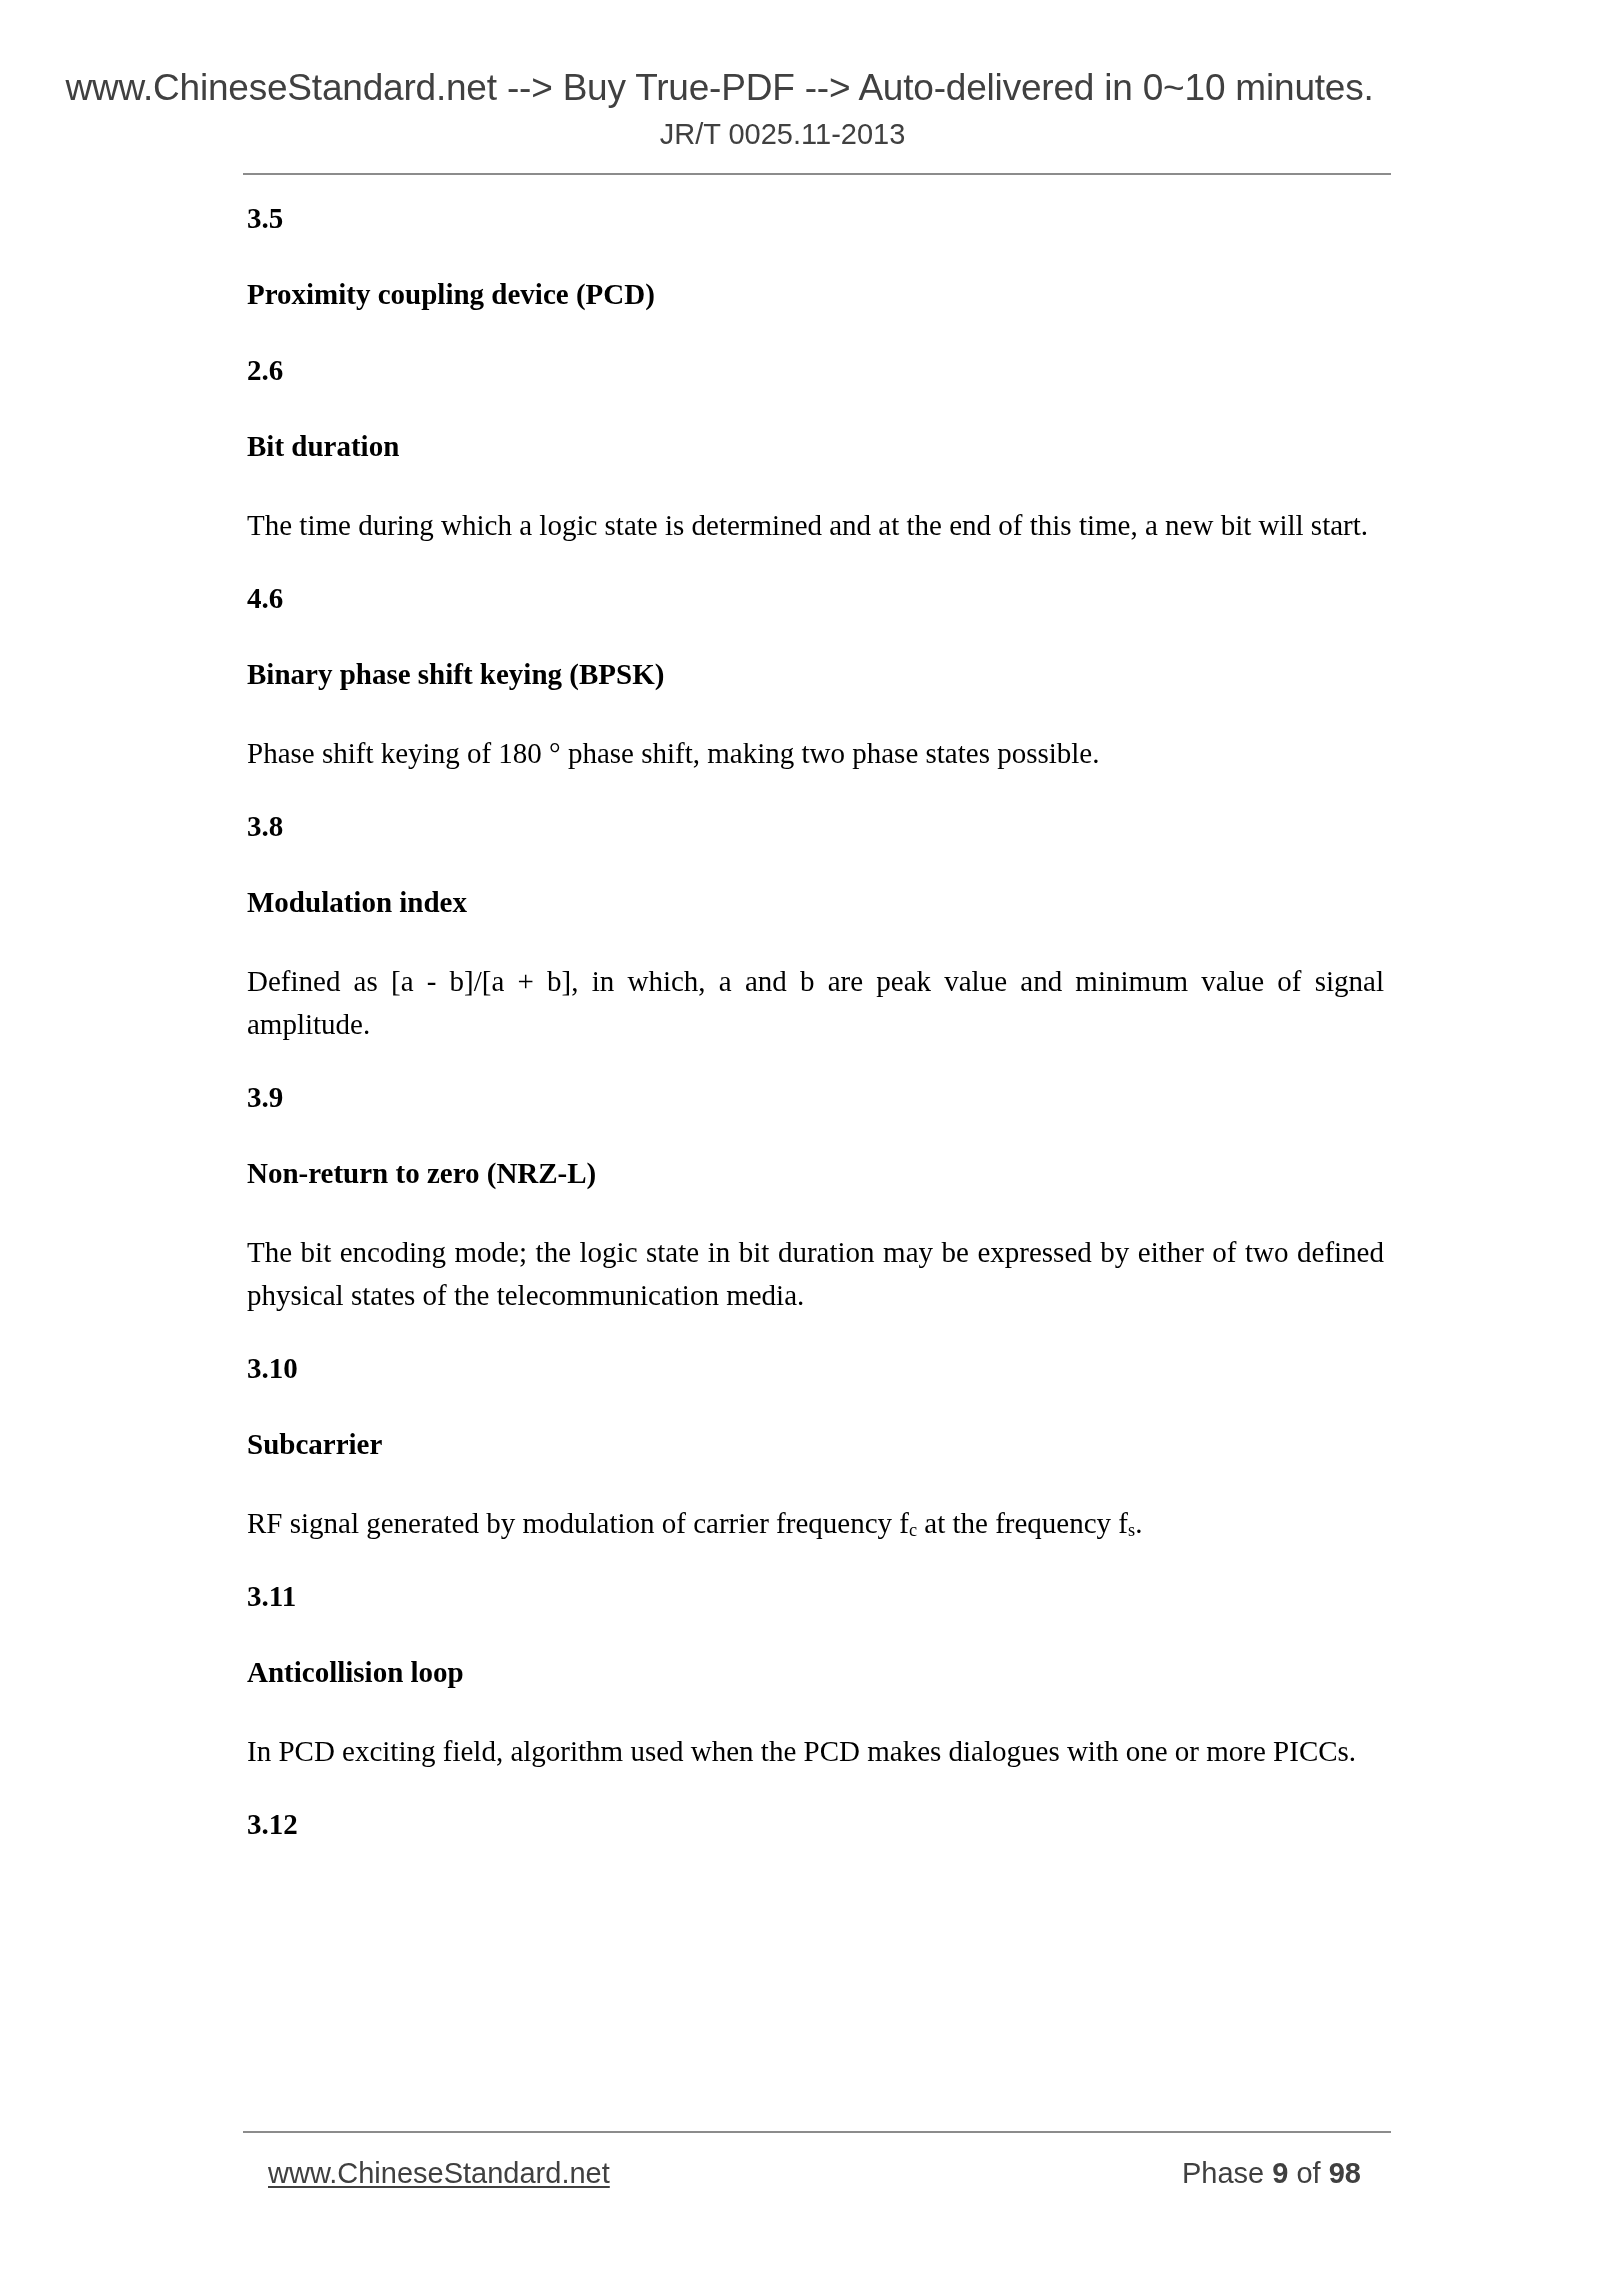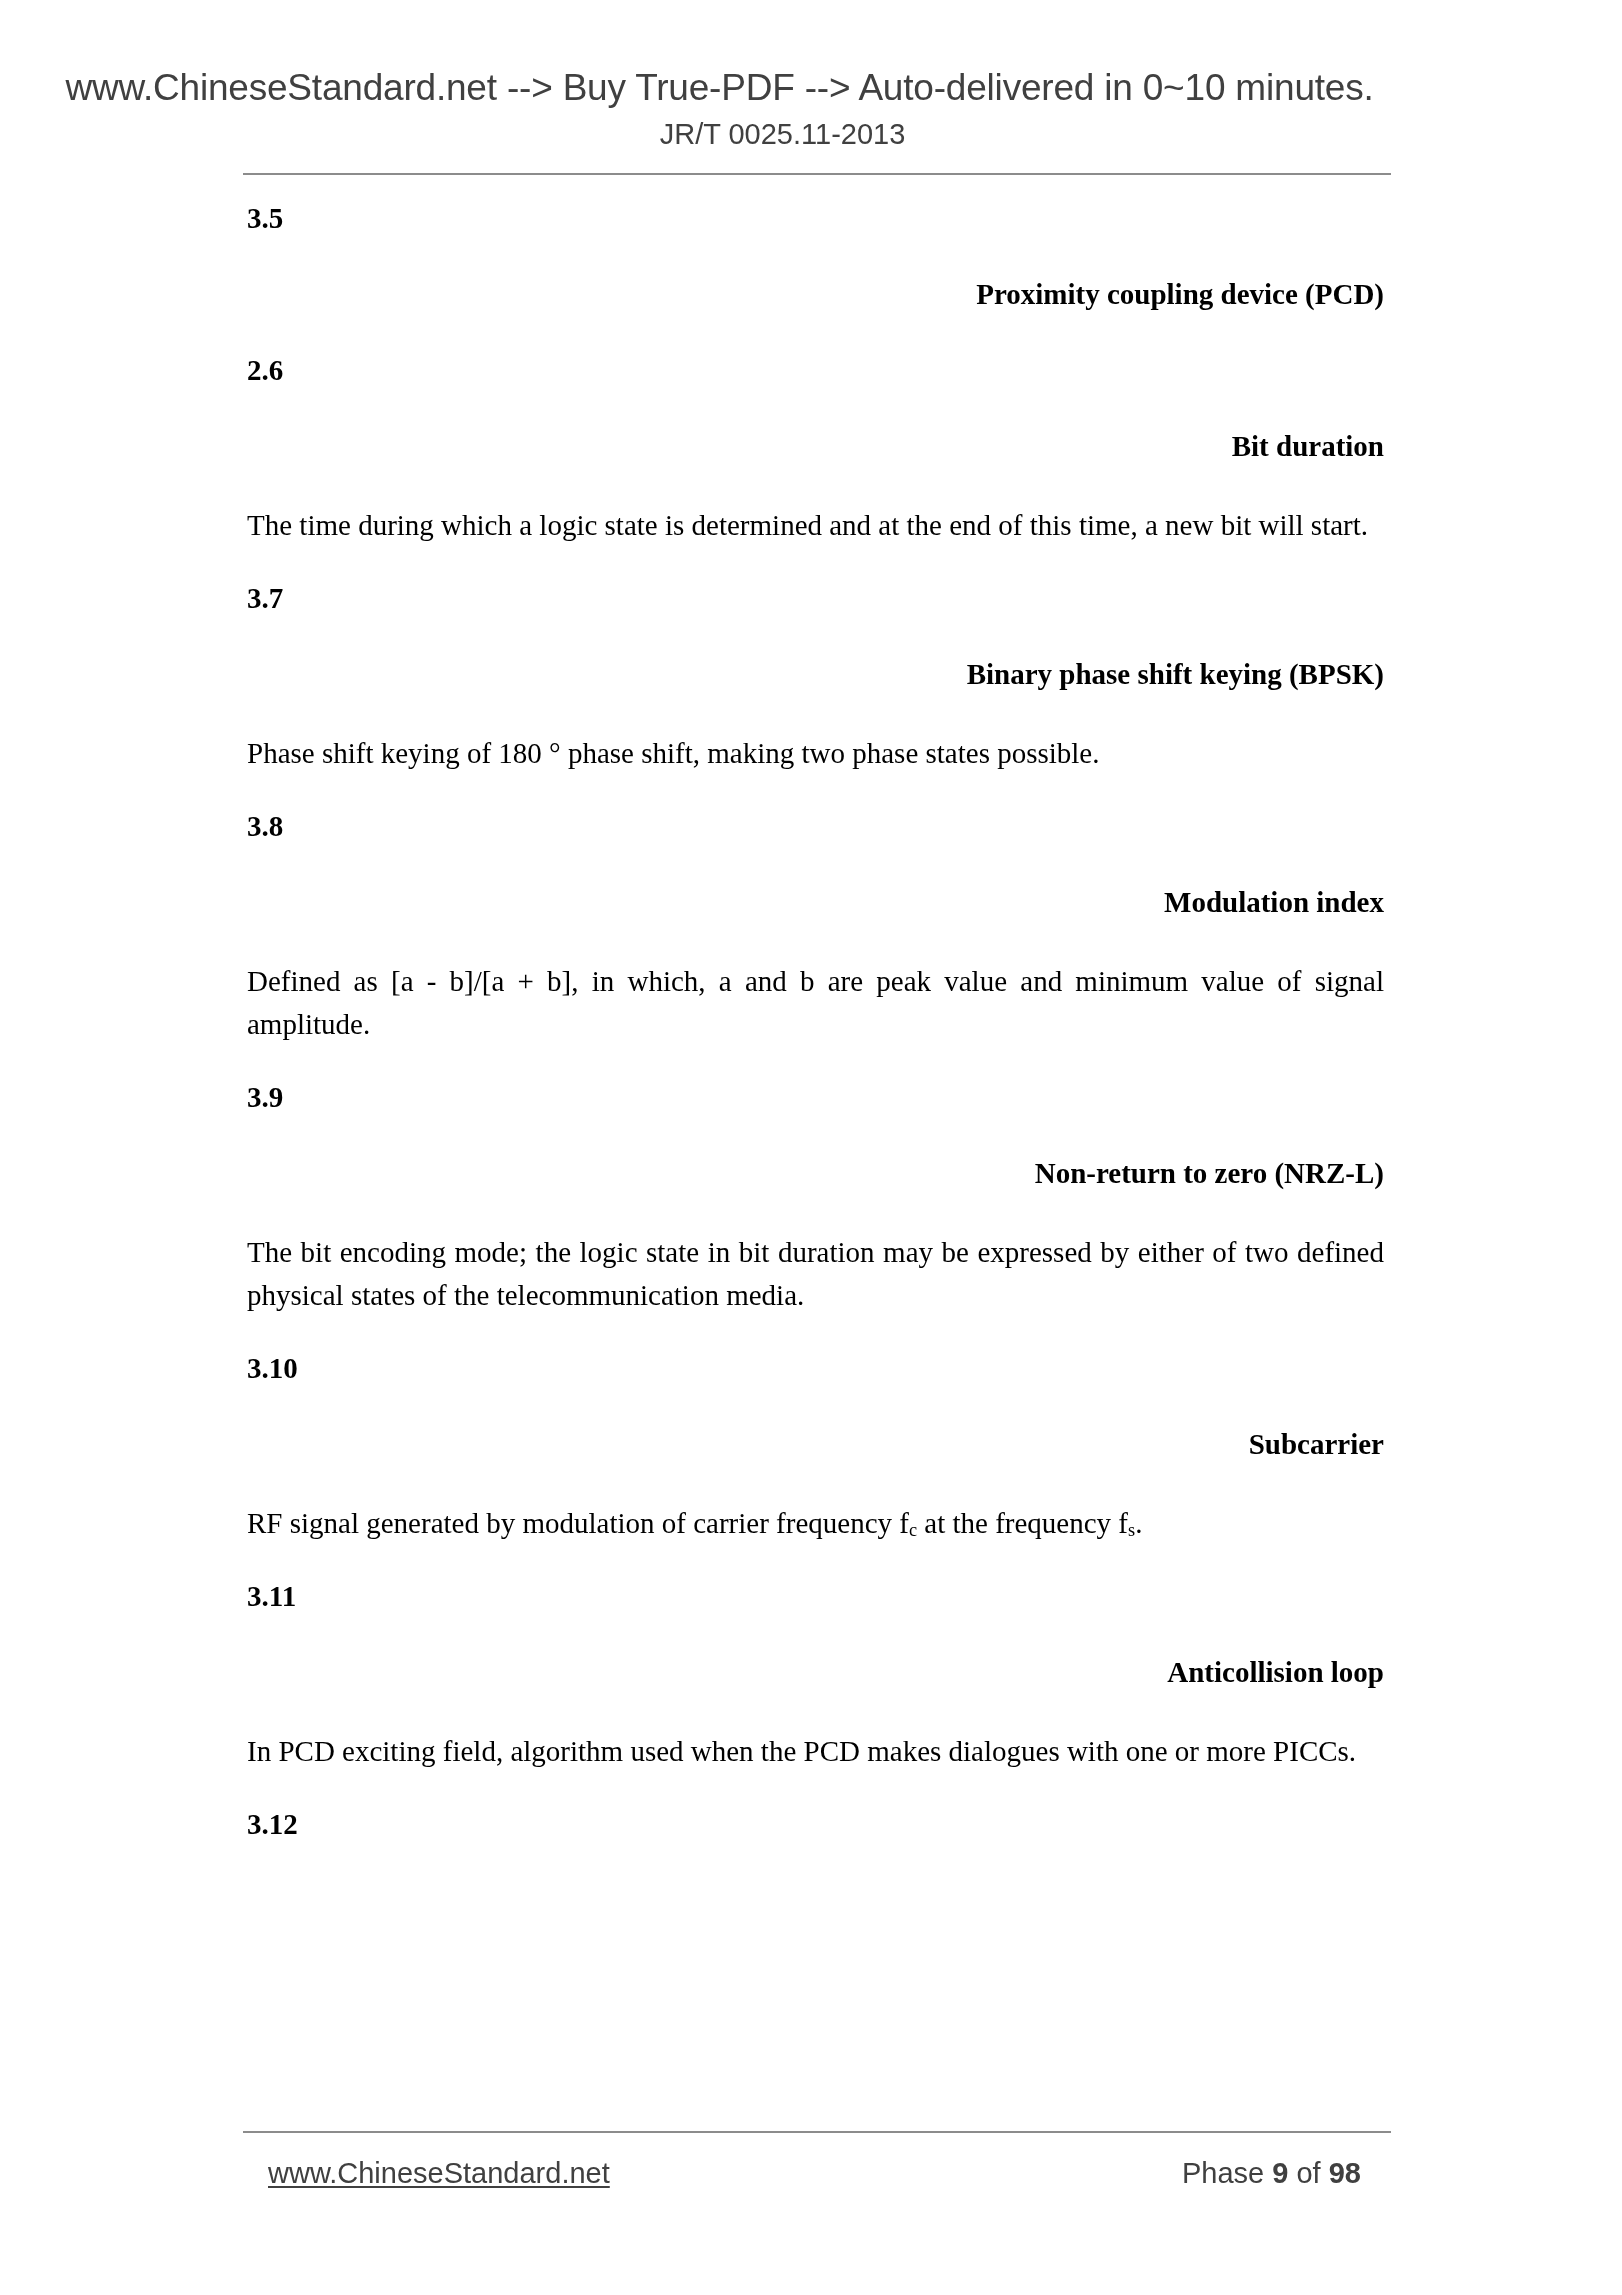--- a/index.html
+++ b/index.html
@@ -54,21 +54,21 @@
       font-family: Liberation Serif, serif;
     }
     .section { margin: 0; }
     .num, .term {
       font-weight: bold;
       font-size: 29px;
       line-height: 37px;
       margin: 0;
     }
     .num { padding-top: 0; margin-bottom: 39px; }
-    .term { margin-bottom: 39px; text-align: right; }
+    .term { margin-bottom: 39px; }
     .def {
       font-size: 29px;
       line-height: 43px;
       text-align: justify;
       margin: 0 0 33px 0;
     }
     .def sub {
       font-size: 18.3px;
       vertical-align: -3.3px;
       line-height: 0;
@@ -108,21 +108,21 @@
     <p class="term">Proximity coupling device (PCD)</p>
   </div>
 
   <div class="section">
     <p class="num">2.6</p>
     <p class="term">Bit duration</p>
     <p class="def">The time during which a logic state is determined and at the end of this time, a new bit will start.</p>
   </div>
 
   <div class="section">
-    <p class="num">3.7</p>
+    <p class="num">4.6</p>
     <p class="term">Binary phase shift keying (BPSK)</p>
     <p class="def">Phase shift keying of 180 ° phase shift, making two phase states possible.</p>
   </div>
 
   <div class="section">
     <p class="num">3.8</p>
     <p class="term">Modulation index</p>
     <p class="def">Defined as [a - b]/[a + b], in which, a and b are peak value and minimum value of signal amplitude.</p>
   </div>
 

